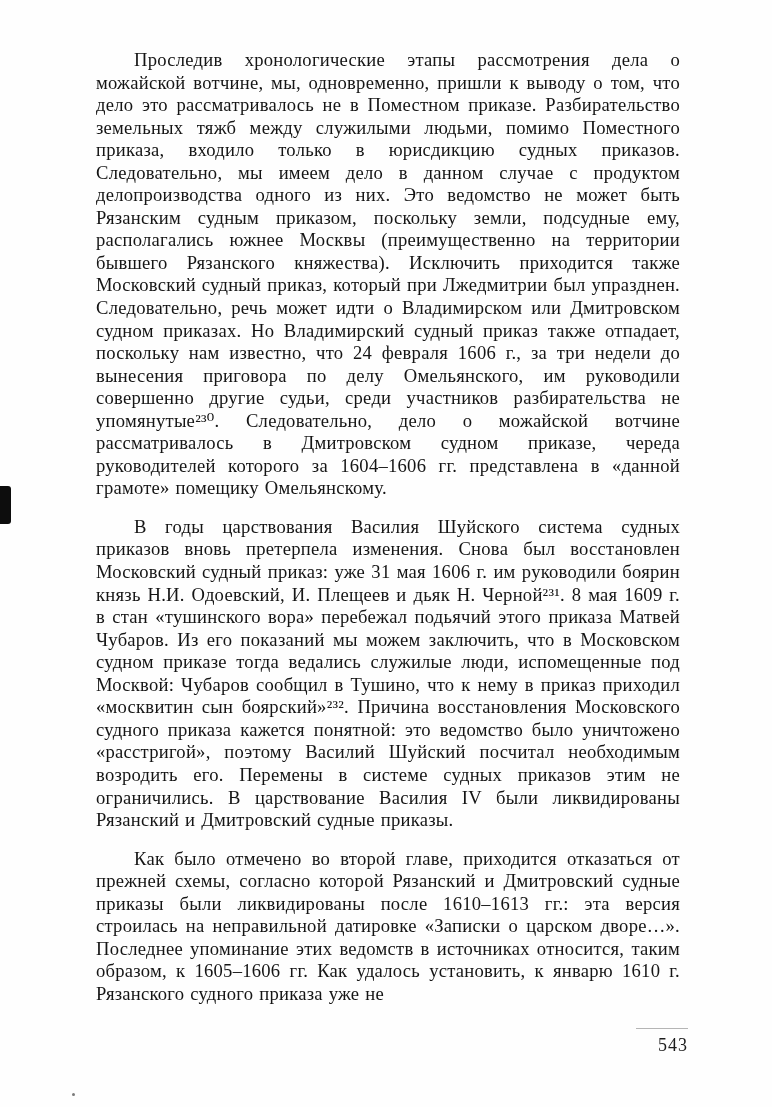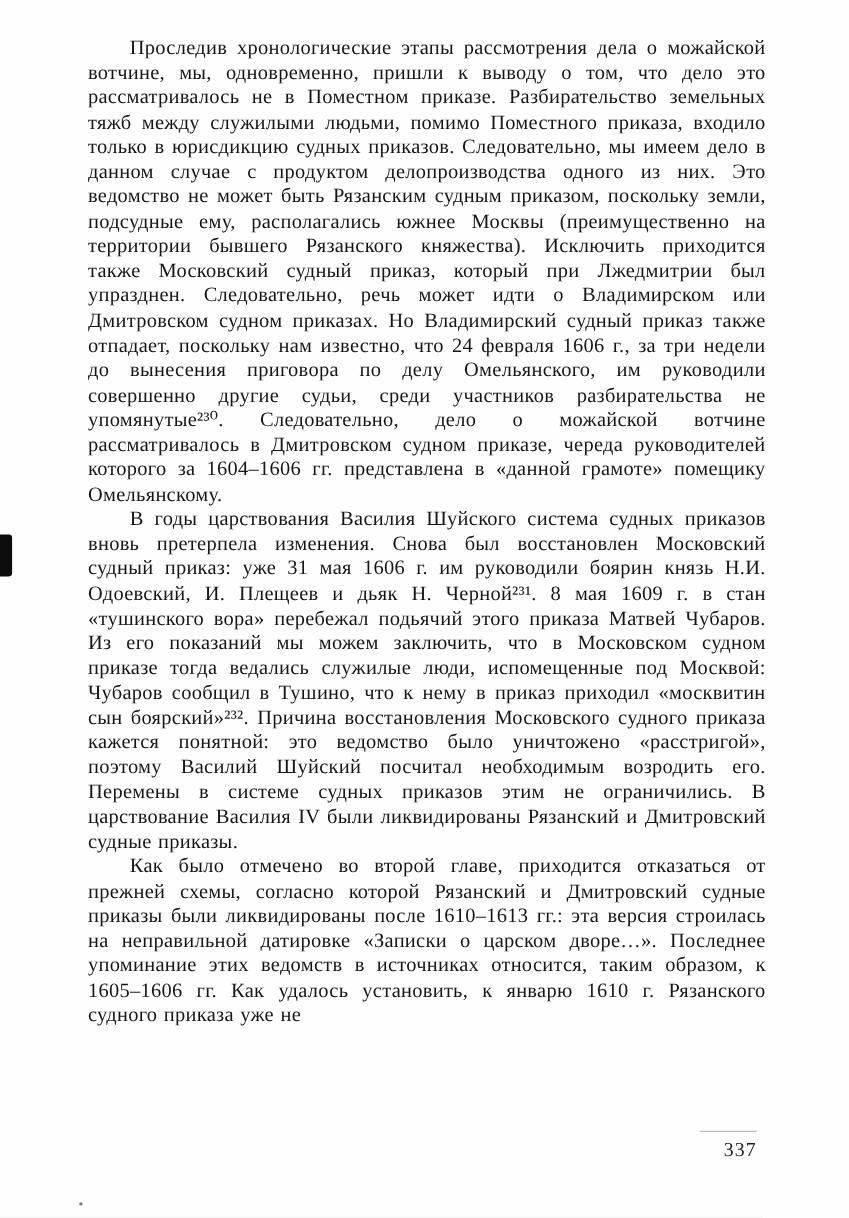--- a/index.html
+++ b/index.html
@@ -17,21 +17,21 @@
     font-family: "Liberation Serif", "DejaVu Serif", serif;
     color: #151515;
   }
   .text-block {
     position: absolute;
     top: 33px;
     left: 80px;
     width: 616px;
   }
   .text-block p {
-    margin: 0;
+    margin: 16px;
     padding: 0;
     font-size: 18.6px;
     line-height: 22.55px;
     text-align: justify;
     text-indent: 38px;
     letter-spacing: 0.25px;
     word-spacing: 1px;
     color: #151515;
   }
   .scan-artifact-left {
@@ -80,18 +80,18 @@
   <div class="scan-artifact-left"></div>
 
   <div class="text-block">
     <p>Проследив хронологические этапы рассмотрения дела о можайской вотчине, мы, одновременно, пришли к выводу о том, что дело это рассматривалось не в Поместном приказе. Разбирательство земельных тяжб между служилыми людьми, помимо Поместного приказа, входило только в юрисдикцию судных приказов. Следовательно, мы имеем дело в данном случае с продуктом делопроизводства одного из них. Это ведомство не может быть Рязанским судным приказом, поскольку земли, подсудные ему, располагались южнее Москвы (преимущественно на территории бывшего Рязанского княжества). Исключить приходится также Московский судный приказ, который при Лжедмитрии был упразднен. Следовательно, речь может идти о Владимирском или Дмитровском судном приказах. Но Владимирский судный приказ также отпадает, поскольку нам известно, что 24 февраля 1606 г., за три недели до вынесения приговора по делу Омельянского, им руководили совершенно другие судьи, среди участников разбирательства не упомянутые²³⁰. Следовательно, дело о можайской вотчине рассматривалось в Дмитровском судном приказе, череда руководителей которого за 1604–1606 гг. представлена в «данной грамоте» помещику Омельянскому.</p>
     <p>В годы царствования Василия Шуйского система судных приказов вновь претерпела изменения. Снова был восстановлен Московский судный приказ: уже 31 мая 1606 г. им руководили боярин князь Н.И. Одоевский, И. Плещеев и дьяк Н. Черной²³¹. 8 мая 1609 г. в стан «тушинского вора» перебежал подьячий этого приказа Матвей Чубаров. Из его показаний мы можем заключить, что в Московском судном приказе тогда ведались служилые люди, испомещенные под Москвой: Чубаров сообщил в Тушино, что к нему в приказ приходил «москвитин сын боярский»²³². Причина восстановления Московского судного приказа кажется понятной: это ведомство было уничтожено «расстригой», поэтому Василий Шуйский посчитал необходимым возродить его. Перемены в системе судных приказов этим не ограничились. В царствование Василия IV были ликвидированы Рязанский и Дмитровский судные приказы.</p>
     <p>Как было отмечено во второй главе, приходится отказаться от прежней схемы, согласно которой Рязанский и Дмитровский судные приказы были ликвидированы после 1610–1613 гг.: эта версия строилась на неправильной датировке «Записки о царском дворе…». Последнее упоминание этих ведомств в источниках относится, таким образом, к 1605–1606 гг. Как удалось установить, к январю 1610 г. Рязанского судного приказа уже не</p>
   </div>
 
   <div class="footer">
     <span class="footer-rule"></span>
-    <span class="page-number">337</span>
+    <span class="page-number">543</span>
   </div>
 
   <div class="scan-speck"></div>
 
 </div>
 
 </body></html>

